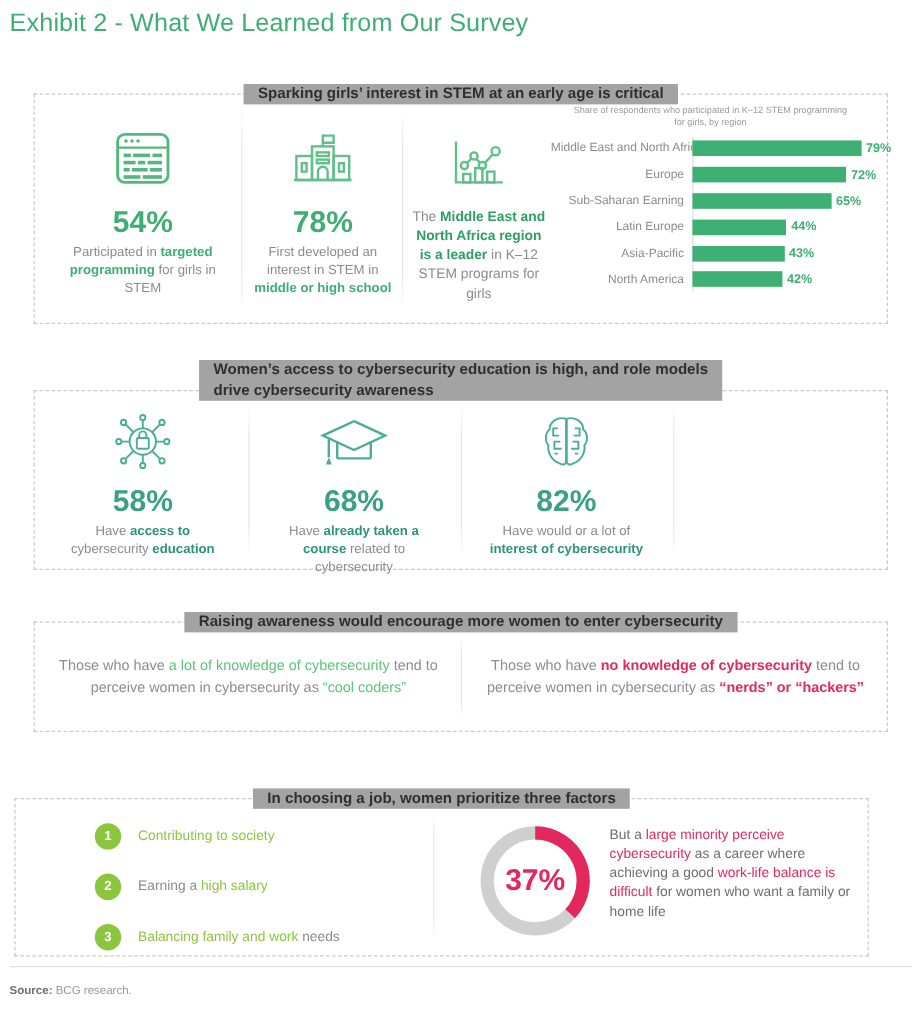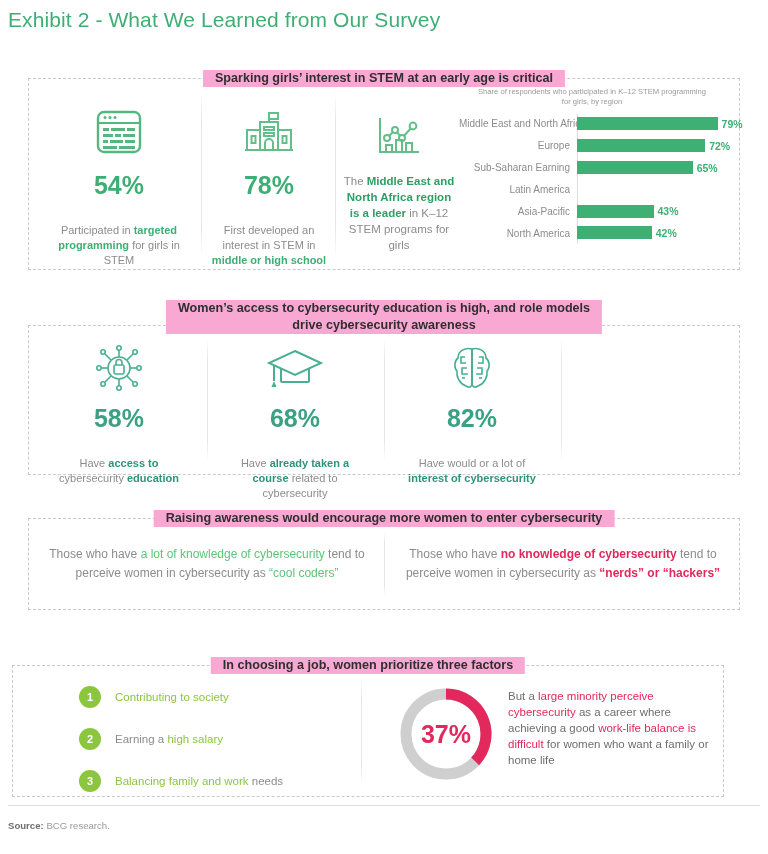--- a/index.html
+++ b/index.html
@@ -21,40 +21,40 @@
 
   
   .panel {
     position: absolute;
     border: 1px dashed #c9c9c9;
     background: #fff;
   }
   .panel-title {
     position: absolute; left: 50%; transform: translateX(-50%);
     top: -9px;
-    background: #f9a8d4; padding: 0 12px;
+    background: #a3a3a3; padding: 0 12px;
     font-size: 12.6px; font-weight: bold; color: #2f2f2f;
-    white-space: nowrap; text-align: center; line-height: 17px;
+    white-space: nowrap; text-align: left; line-height: 17px;
   }
   .panel-title.two-line { top: -26px; }
 
   .vdiv {
     position: absolute; top: 12px; bottom: 12px; width: 1px;
     background: linear-gradient(to bottom, #ffffff 0%, #e6e6e6 18%, #e6e6e6 82%, #ffffff 100%);
   }
 
   
   #panel1 { left: 28px; top: 78px; width: 712px; height: 192px; }
   .p1-cell { position: absolute; top: 0; text-align: center; }
   .p1-icon { height: 62px; display: flex; align-items: center; justify-content: center; }
   .stat-big {
     font-size: 25px; font-weight: bold; color: #3fae74; margin-top: 8px;
   }
   .stat-cap {
-    font-size: 11px; line-height: 15px; color: #8c8c8c; margin-top: 23px;
+    font-size: 11px; line-height: 15px; color: #8c8c8c; margin-top: 3px;
   }
   .stat-cap b { color: #3fae74; font-weight: bold; }
 
   .p1-note {
     font-size: 11.5px; line-height: 16px; color: #8c8c8c; text-align: center;
     margin-top: 6px;
   }
   .p1-note b { color: #2f9e63; font-weight: bold; }
 
   
@@ -233,21 +233,25 @@
             </div>
           </div>
           <div class="bar-row">
             <div class="bar-label">Sub-Saharan Earning</div>
             <div class="bar-track">
               <div class="bar-fill" style="width: 115.7px; background: rgb(63, 176, 115);"></div>
               <span class="bar-val" style="left: 119.7px;">65%</span>
             </div>
           </div>
           <div class="bar-row">
-            <div class="bar-label">Latin America</div>
+            <div class="bar-label">Latin Europe</div>
+            <div class="bar-track">
+              <div class="bar-fill" style="width: 78.32px; background: rgb(63, 176, 115);"></div>
+              <span class="bar-val" style="left: 82.32px;">44%</span>
+            </div>
           </div>
           <div class="bar-row">
             <div class="bar-label">Asia-Pacific</div>
             <div class="bar-track">
               <div class="bar-fill" style="width: 76.54px; background: rgb(63, 176, 115);"></div>
               <span class="bar-val" style="left: 80.54px;">43%</span>
             </div>
           </div>
           <div class="bar-row">
             <div class="bar-label">North America</div>

